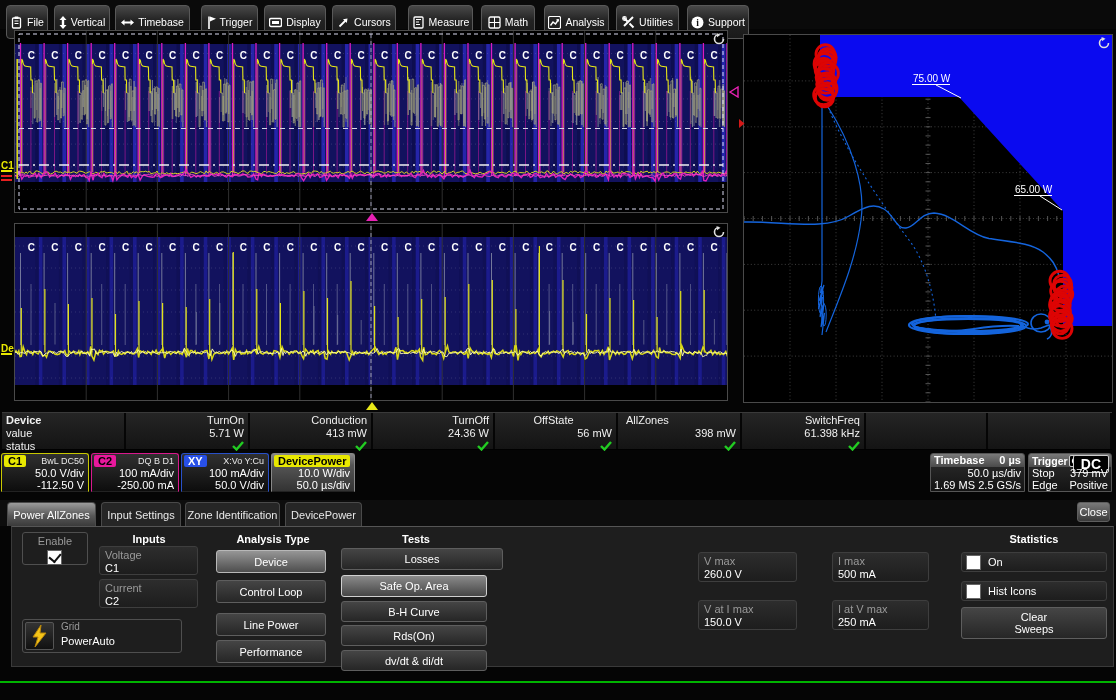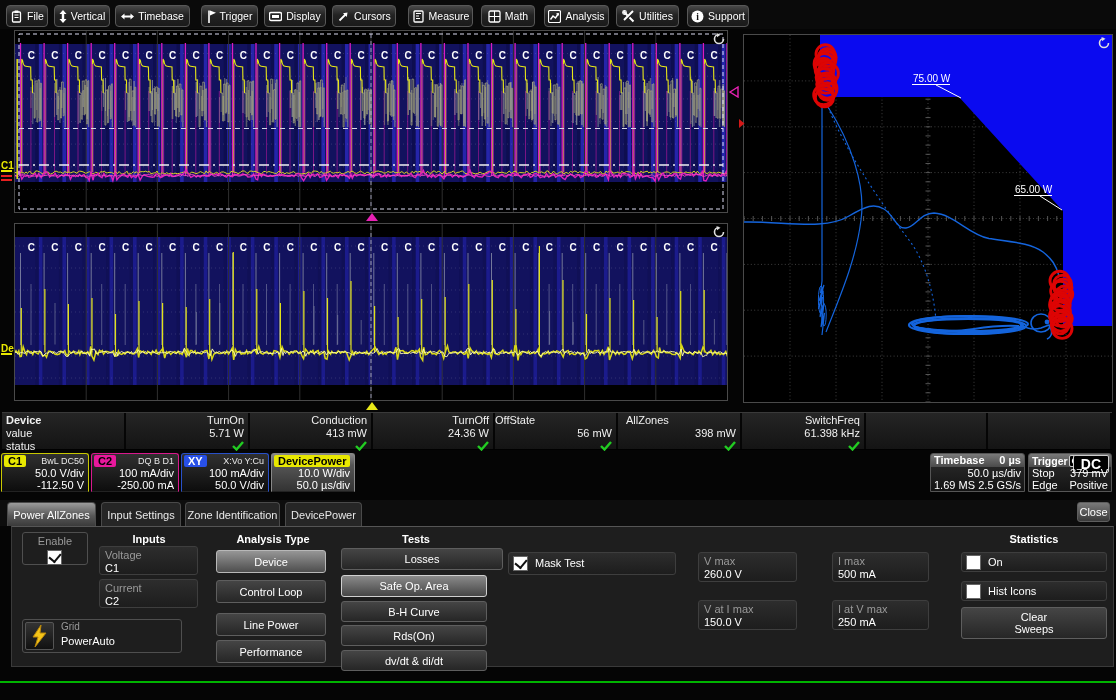--- a/index.html
+++ b/index.html
@@ -1,20 +1,20 @@
 <!DOCTYPE html>
 <html><head><meta charset="utf-8"><style>
 html,body{margin:0;padding:0;background:#000;}
 *{box-sizing:border-box;}
 #root{position:relative;width:1116px;height:700px;background:#050505;overflow:hidden;
  font-family:"Liberation Sans",sans-serif;}
 .mb{position:absolute;top:0;left:0;width:1116px;height:29px;background:#0a0a0a;}
 .mbtn{position:absolute;top:5px;height:22px;border:1px solid #585858;border-radius:4px;
  background:linear-gradient(#484848,#232323 45%,#1a1a1a);color:#fff;font-size:10.5px;
- display:flex;align-items:center;justify-content:center;padding:4px 2px;gap:4px;white-space:nowrap;overflow:hidden;}
+ display:flex;align-items:center;justify-content:center;padding:16px 2px;gap:4px;white-space:nowrap;overflow:hidden;}
 .mbtn svg{flex:0 0 auto;}
 .gridbox{position:absolute;border:1px solid #4a4a4a;background:#000;}
 .tbl{position:absolute;left:2px;top:412px;width:1110px;height:38px;background:#161616;
  border-top:1px solid #3a3a3a;border-bottom:1px solid #000;color:#f0f0f0;font-size:11px;}
 .tbl .col{position:absolute;top:0;height:100%;border-right:2px solid #050505;
  background:linear-gradient(#252525,#141414);}
 .desc{position:absolute;top:453px;height:39px;border-radius:3px 3px 0 0;
  background:linear-gradient(#2e2e2e,#0e0e0e);font-size:11px;color:#fff;}
 .badge{position:absolute;left:2px;top:1px;font-weight:bold;font-size:11px;padding:0 4px;border-radius:2px;}
 .dlg-tabs{position:absolute;left:0;top:500px;width:1116px;height:26px;background:#0d0d0d;}
@@ -999,21 +999,21 @@
       <div style="position:absolute;left:248px;top:1px;width:117px;text-align:right">Conduction</div>
       <div style="position:absolute;left:248px;top:14px;width:117px;text-align:right">413 mW</div>
       <div style="position:absolute;left:248px;top:28px;width:117px;text-align:right"><svg width="12" height="10" viewBox="0 0 12 10">
           <path d="M 1,5 L 4.5,8.5 L 11,1" fill="none" stroke="#22cc22" stroke-width="2.4"></path>
         </svg></div>
       <div style="position:absolute;left:371px;top:1px;width:116px;text-align:right">TurnOff</div>
       <div style="position:absolute;left:371px;top:14px;width:116px;text-align:right">24.36 W</div>
       <div style="position:absolute;left:371px;top:28px;width:116px;text-align:right"><svg width="12" height="10" viewBox="0 0 12 10">
           <path d="M 1,5 L 4.5,8.5 L 11,1" fill="none" stroke="#22cc22" stroke-width="2.4"></path>
         </svg></div>
-      <div style="position:absolute;left:493px;top:1px;width:117px;text-align:left">OffState</div>
+      <div style="position:absolute;left:493px;top:1px;width:117px;text-align:center">OffState</div>
       <div style="position:absolute;left:493px;top:14px;width:117px;text-align:right">56 mW</div>
       <div style="position:absolute;left:493px;top:28px;width:117px;text-align:right"><svg width="12" height="10" viewBox="0 0 12 10">
           <path d="M 1,5 L 4.5,8.5 L 11,1" fill="none" stroke="#22cc22" stroke-width="2.4"></path>
         </svg></div>
       <div style="position:absolute;left:624px;top:1px;width:118px;">AllZones</div>
       <div style="position:absolute;left:616px;top:14px;width:118px;text-align:right">398 mW</div>
       <div style="position:absolute;left:616px;top:28px;width:118px;text-align:right"><svg width="12" height="10" viewBox="0 0 12 10">
           <path d="M 1,5 L 4.5,8.5 L 11,1" fill="none" stroke="#22cc22" stroke-width="2.4"></path>
         </svg></div>
       <div style="position:absolute;left:740px;top:1px;width:118px;text-align:right">SwitchFreq</div>
@@ -1089,24 +1089,20 @@
       <div class="btn sel" style="left:204px;top:23px;width:110px;height:23px">Device</div>
       <div class="btn" style="left:204px;top:53px;width:110px;height:23px">Control Loop</div>
       <div class="btn" style="left:204px;top:86px;width:110px;height:23px">Line Power</div>
       <div class="btn" style="left:204px;top:113px;width:110px;height:23px">Performance</div>
       <div class="hdr" style="left:331px;top:6px;width:146px">Tests</div>
       <div class="btn" style="left:329px;top:21px;width:162px;height:22px">Losses</div>
       <div class="btn sel2" style="left:329px;top:48px;width:146px;height:22px">Safe Op. Area</div>
       <div class="btn" style="left:329px;top:74px;width:146px;height:21px">B-H Curve</div>
       <div class="btn" style="left:329px;top:98px;width:146px;height:21px">Rds(On)</div>
       <div class="btn" style="left:329px;top:123px;width:146px;height:21px">dv/dt &amp; di/dt</div>
-      <div class="fld" style="left:496px;top:25px;width:168px;height:23px">
-        <span class="cb chk" style="position:absolute;left:4px;top:3px"></span>
-        <span style="position:absolute;left:26px;top:4px">Mask Test</span>
-      </div>
       <div class="fld" style="left:686px;top:25px;width:99px;height:30px"><span class="lab">V max</span>260.0 V</div>
       <div class="fld" style="left:686px;top:73px;width:99px;height:30px"><span class="lab">V at I max</span>150.0 V</div>
       <div class="fld" style="left:820px;top:25px;width:97px;height:30px"><span class="lab">I max</span>500 mA</div>
       <div class="fld" style="left:820px;top:73px;width:97px;height:30px"><span class="lab">I at V max</span>250 mA</div>
       <div class="hdr" style="left:949px;top:6px;width:146px">Statistics</div>
       <div class="fld" style="left:949px;top:25px;width:146px;height:20px">
         <span class="cb" style="position:absolute;left:4px;top:2px"></span>
         <span style="position:absolute;left:26px;top:3px">On</span>
       </div>
       <div class="fld" style="left:949px;top:54px;width:146px;height:20px">

